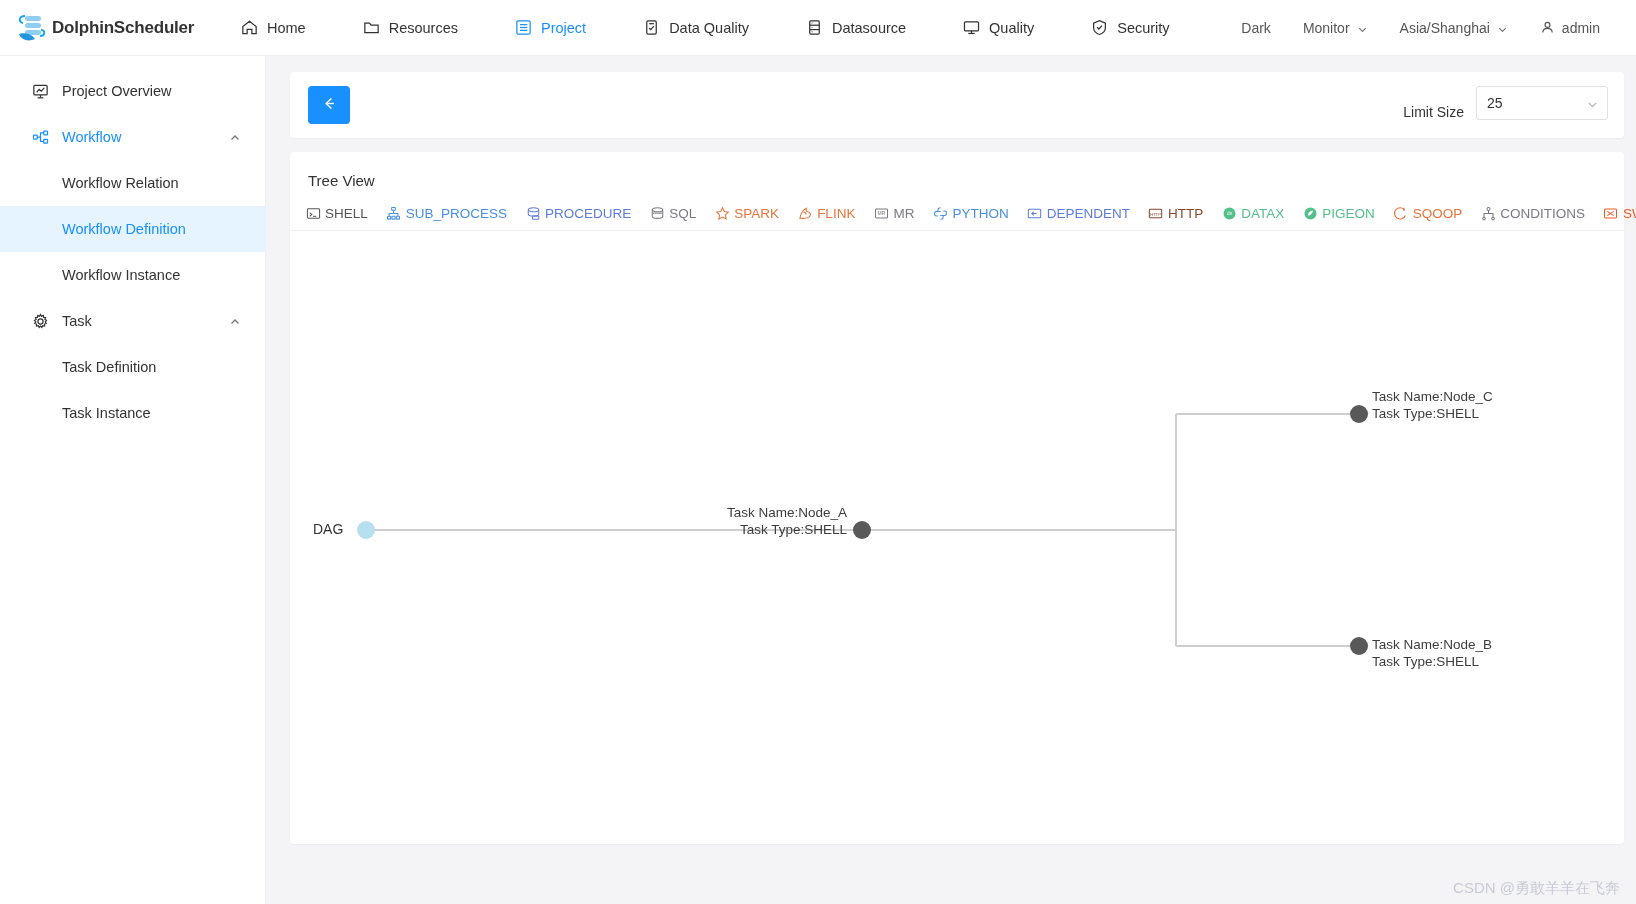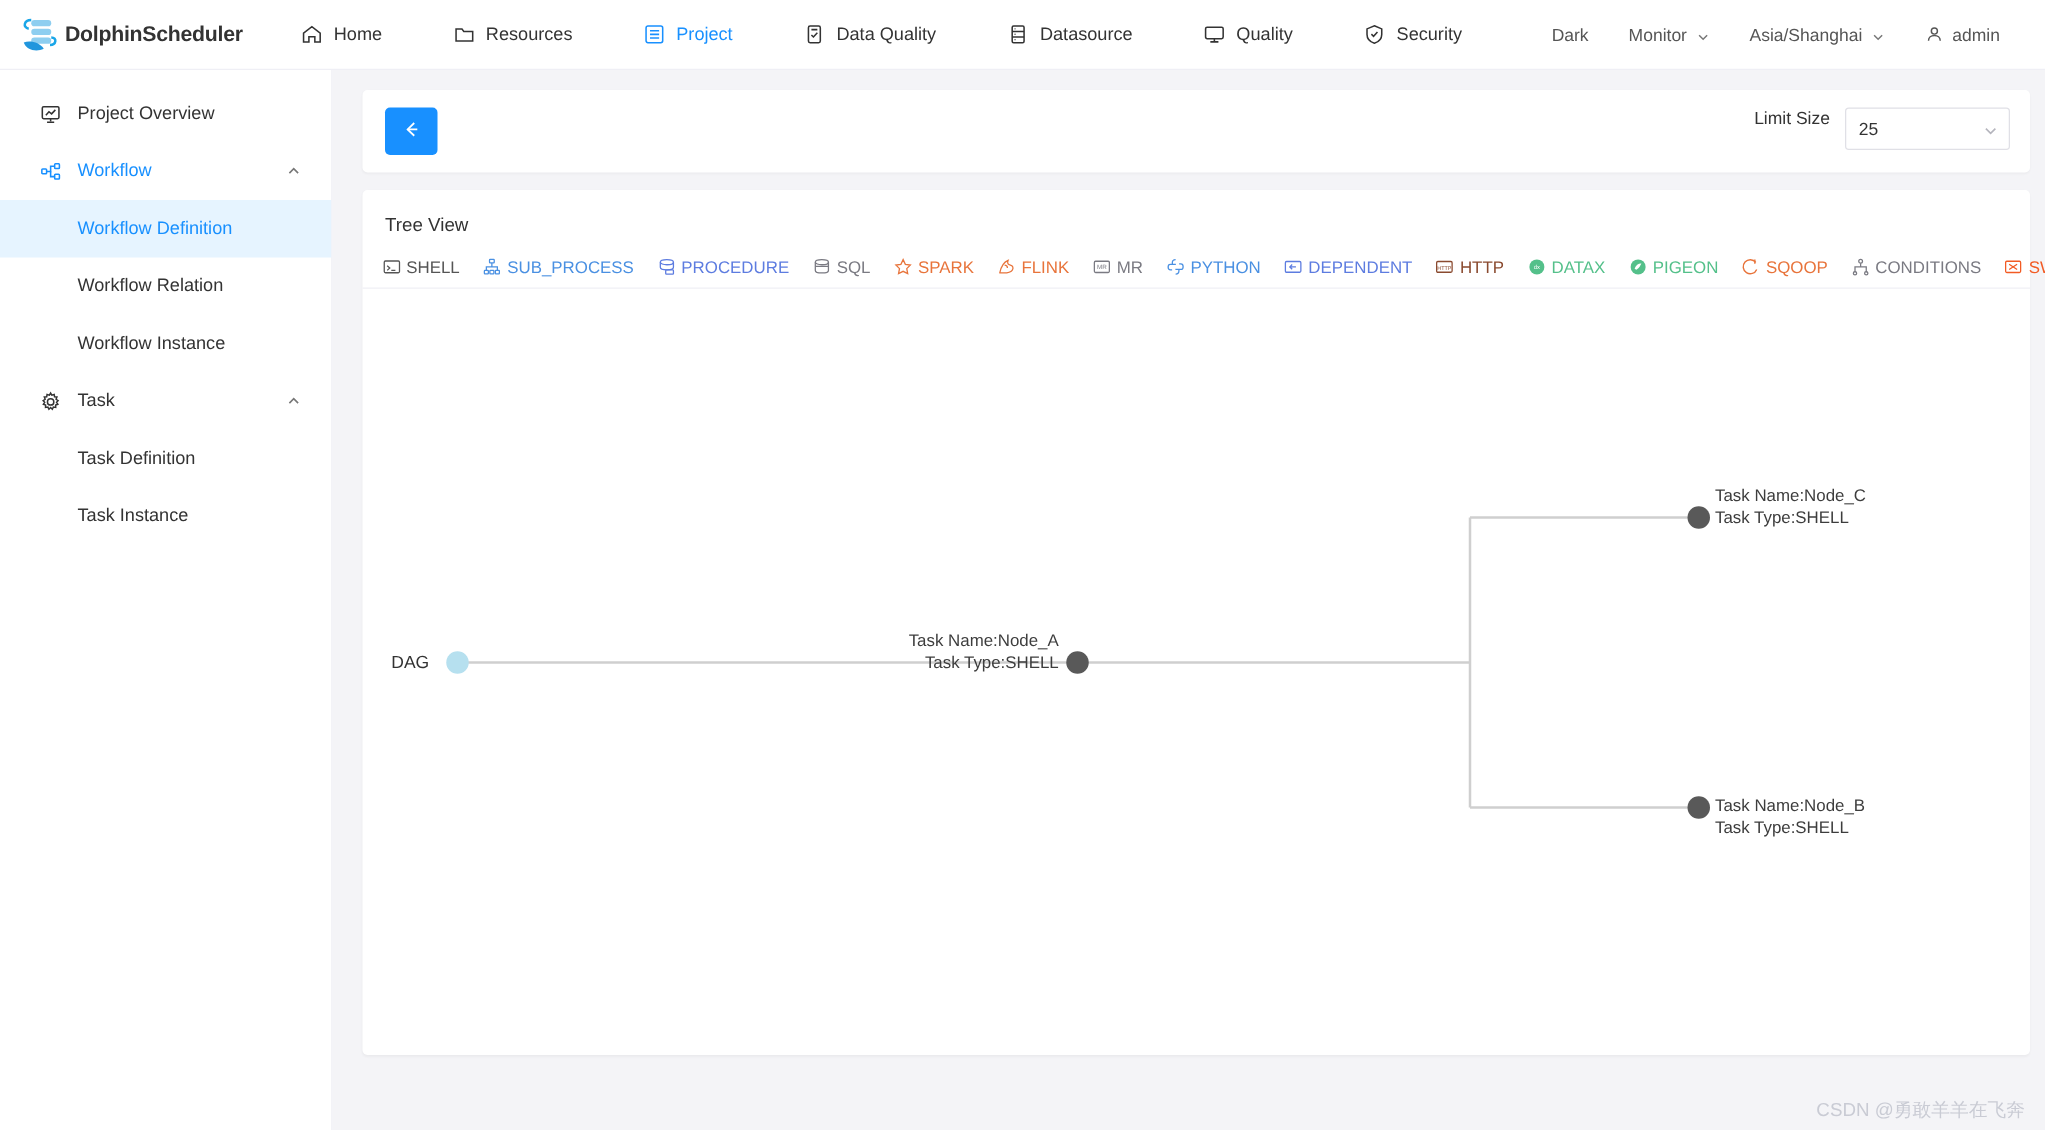--- a/index.html
+++ b/index.html
@@ -65,21 +65,21 @@
 
   .card { background:#fff; border-radius: 4px; box-shadow: 0 1px 2px rgba(0,0,0,0.04); }
 
   .toolbar-card { height: 66px; position: relative; }
   .back-btn {
     position: absolute; left: 18px; top: 14px;
     width: 42px; height: 38px; border-radius: 4px;
     background: #1890ff; border: none; cursor: pointer;
     display: flex; align-items: center; justify-content: center;
   }
-  .limit-wrap { position: absolute; right: 16px; top: 14px; display: flex; align-items: flex-start; gap: 12px; }
+  .limit-wrap { position: absolute; right: 16px; top: 14px; display: flex; align-items: flex-end; gap: 12px; }
   .limit-label { font-size: 14px; color: #333; }
   .limit-select {
     width: 132px; height: 34px; border: 1px solid #e0e0e6; border-radius: 3px;
     display: flex; align-items: center; padding: 0 10px; font-size: 14px; color: #333;
     cursor: pointer; background: #fff;
   }
   .limit-select .caret { margin-left: auto; color: #b5b5bd; }
 
   .tree-card { margin-top: 14px; height: 692px; position: relative; }
   .tree-title { font-size: 15px; color: #333; padding: 20px 0 0 18px; }
@@ -257,25 +257,25 @@
       </svg>
     </span>
     <span>Workflow</span>
     <span class="side-chev">
       <svg width="12" height="12" viewBox="0 0 12 12" fill="none" stroke="#777" stroke-width="1.3">
           <path d="M2.5 7.5 L6 4 L9.5 7.5"></path>
         </svg>
     </span>
   </div>
 
+  <div class="side-sub">
+    <span>Workflow Relation</span>
+  </div>
   <div class="side-sub selected">
     <span>Workflow Definition</span>
-  </div>
-  <div class="side-sub">
-    <span>Workflow Relation</span>
   </div>
   <div class="side-sub">
     <span>Workflow Instance</span>
   </div>
 
   <div class="side-item">
     <span class="s-ico">
       <svg width="19" height="19" viewBox="0 0 20 20" fill="none" stroke="#333" stroke-width="1.25">
         <circle cx="10" cy="10" r="2.7"></circle>
         <path d="M10 2.6 L11 4.4 L13 3.8 L13.3 5.8 L15.3 5.9 L14.6 7.8 L16.3 8.9 L15 10.3 L16.1 12 L14.2 12.7 L14.3 14.7 L12.3 14.4 L11.4 16.2 L10 14.8 L8.6 16.2 L7.7 14.4 L5.7 14.7 L5.8 12.7 L3.9 12 L5 10.3 L3.7 8.9 L5.4 7.8 L4.7 5.9 L6.7 5.8 L7 3.8 L9 4.4 Z"></path>

